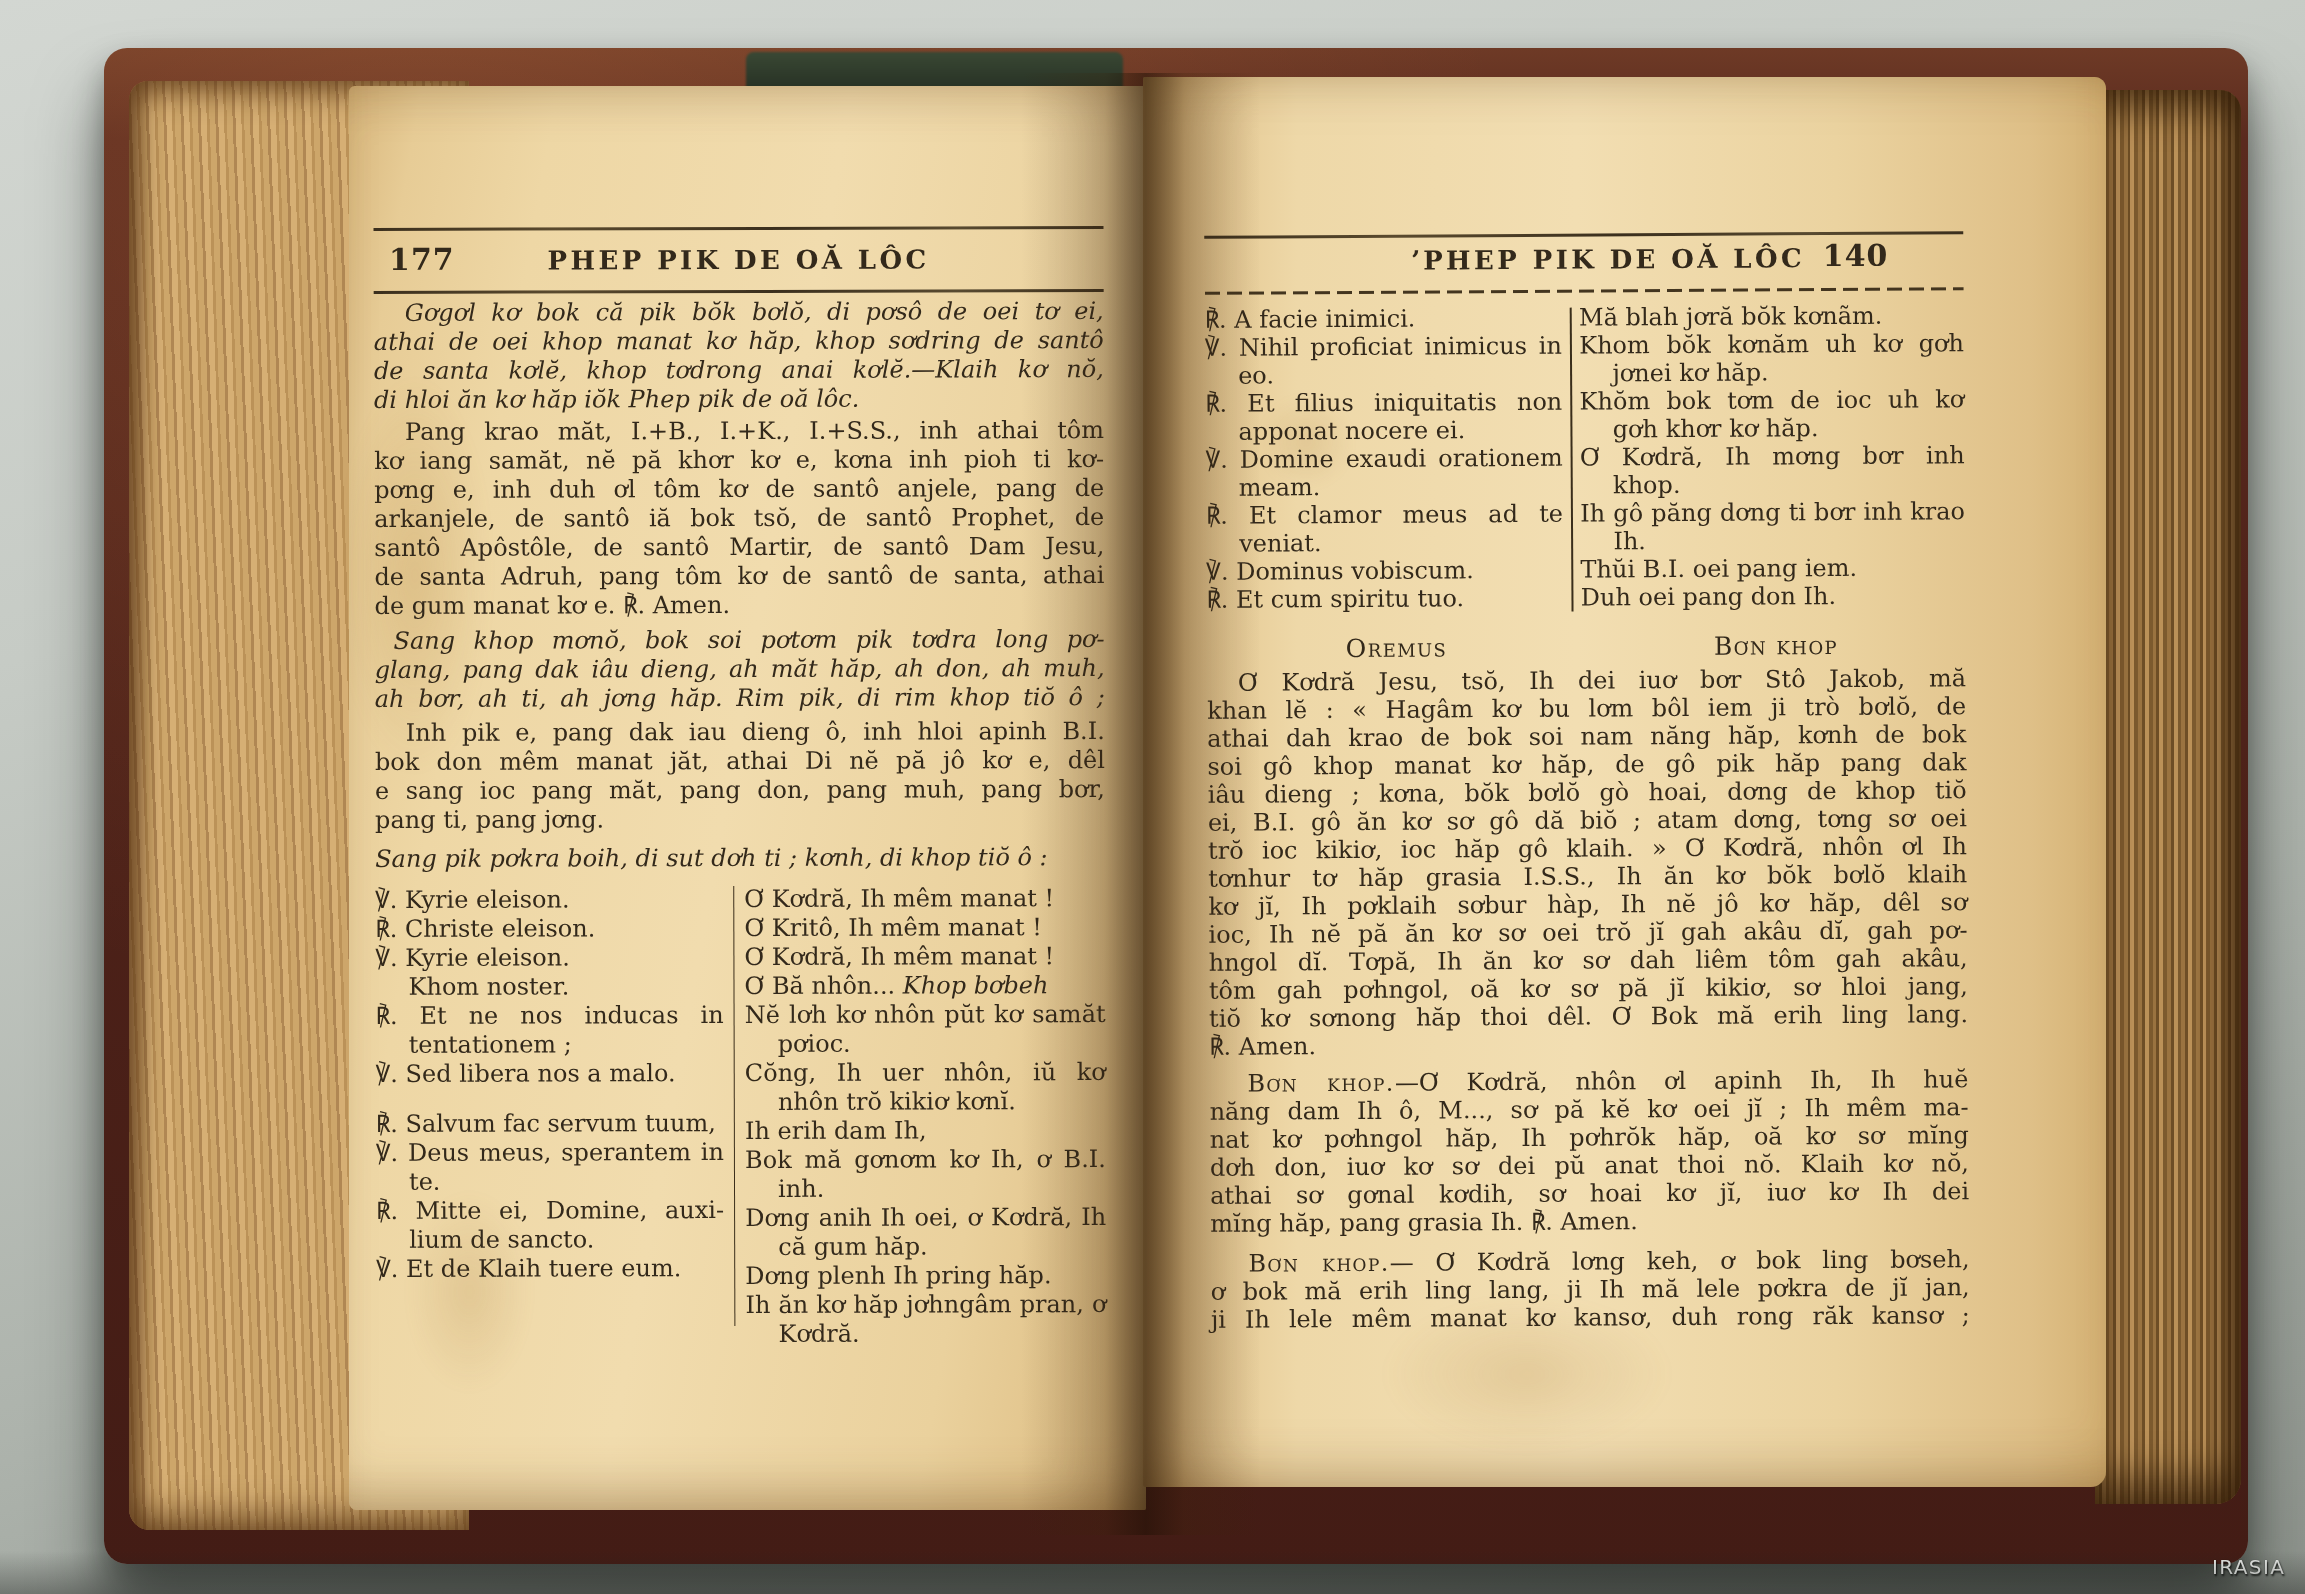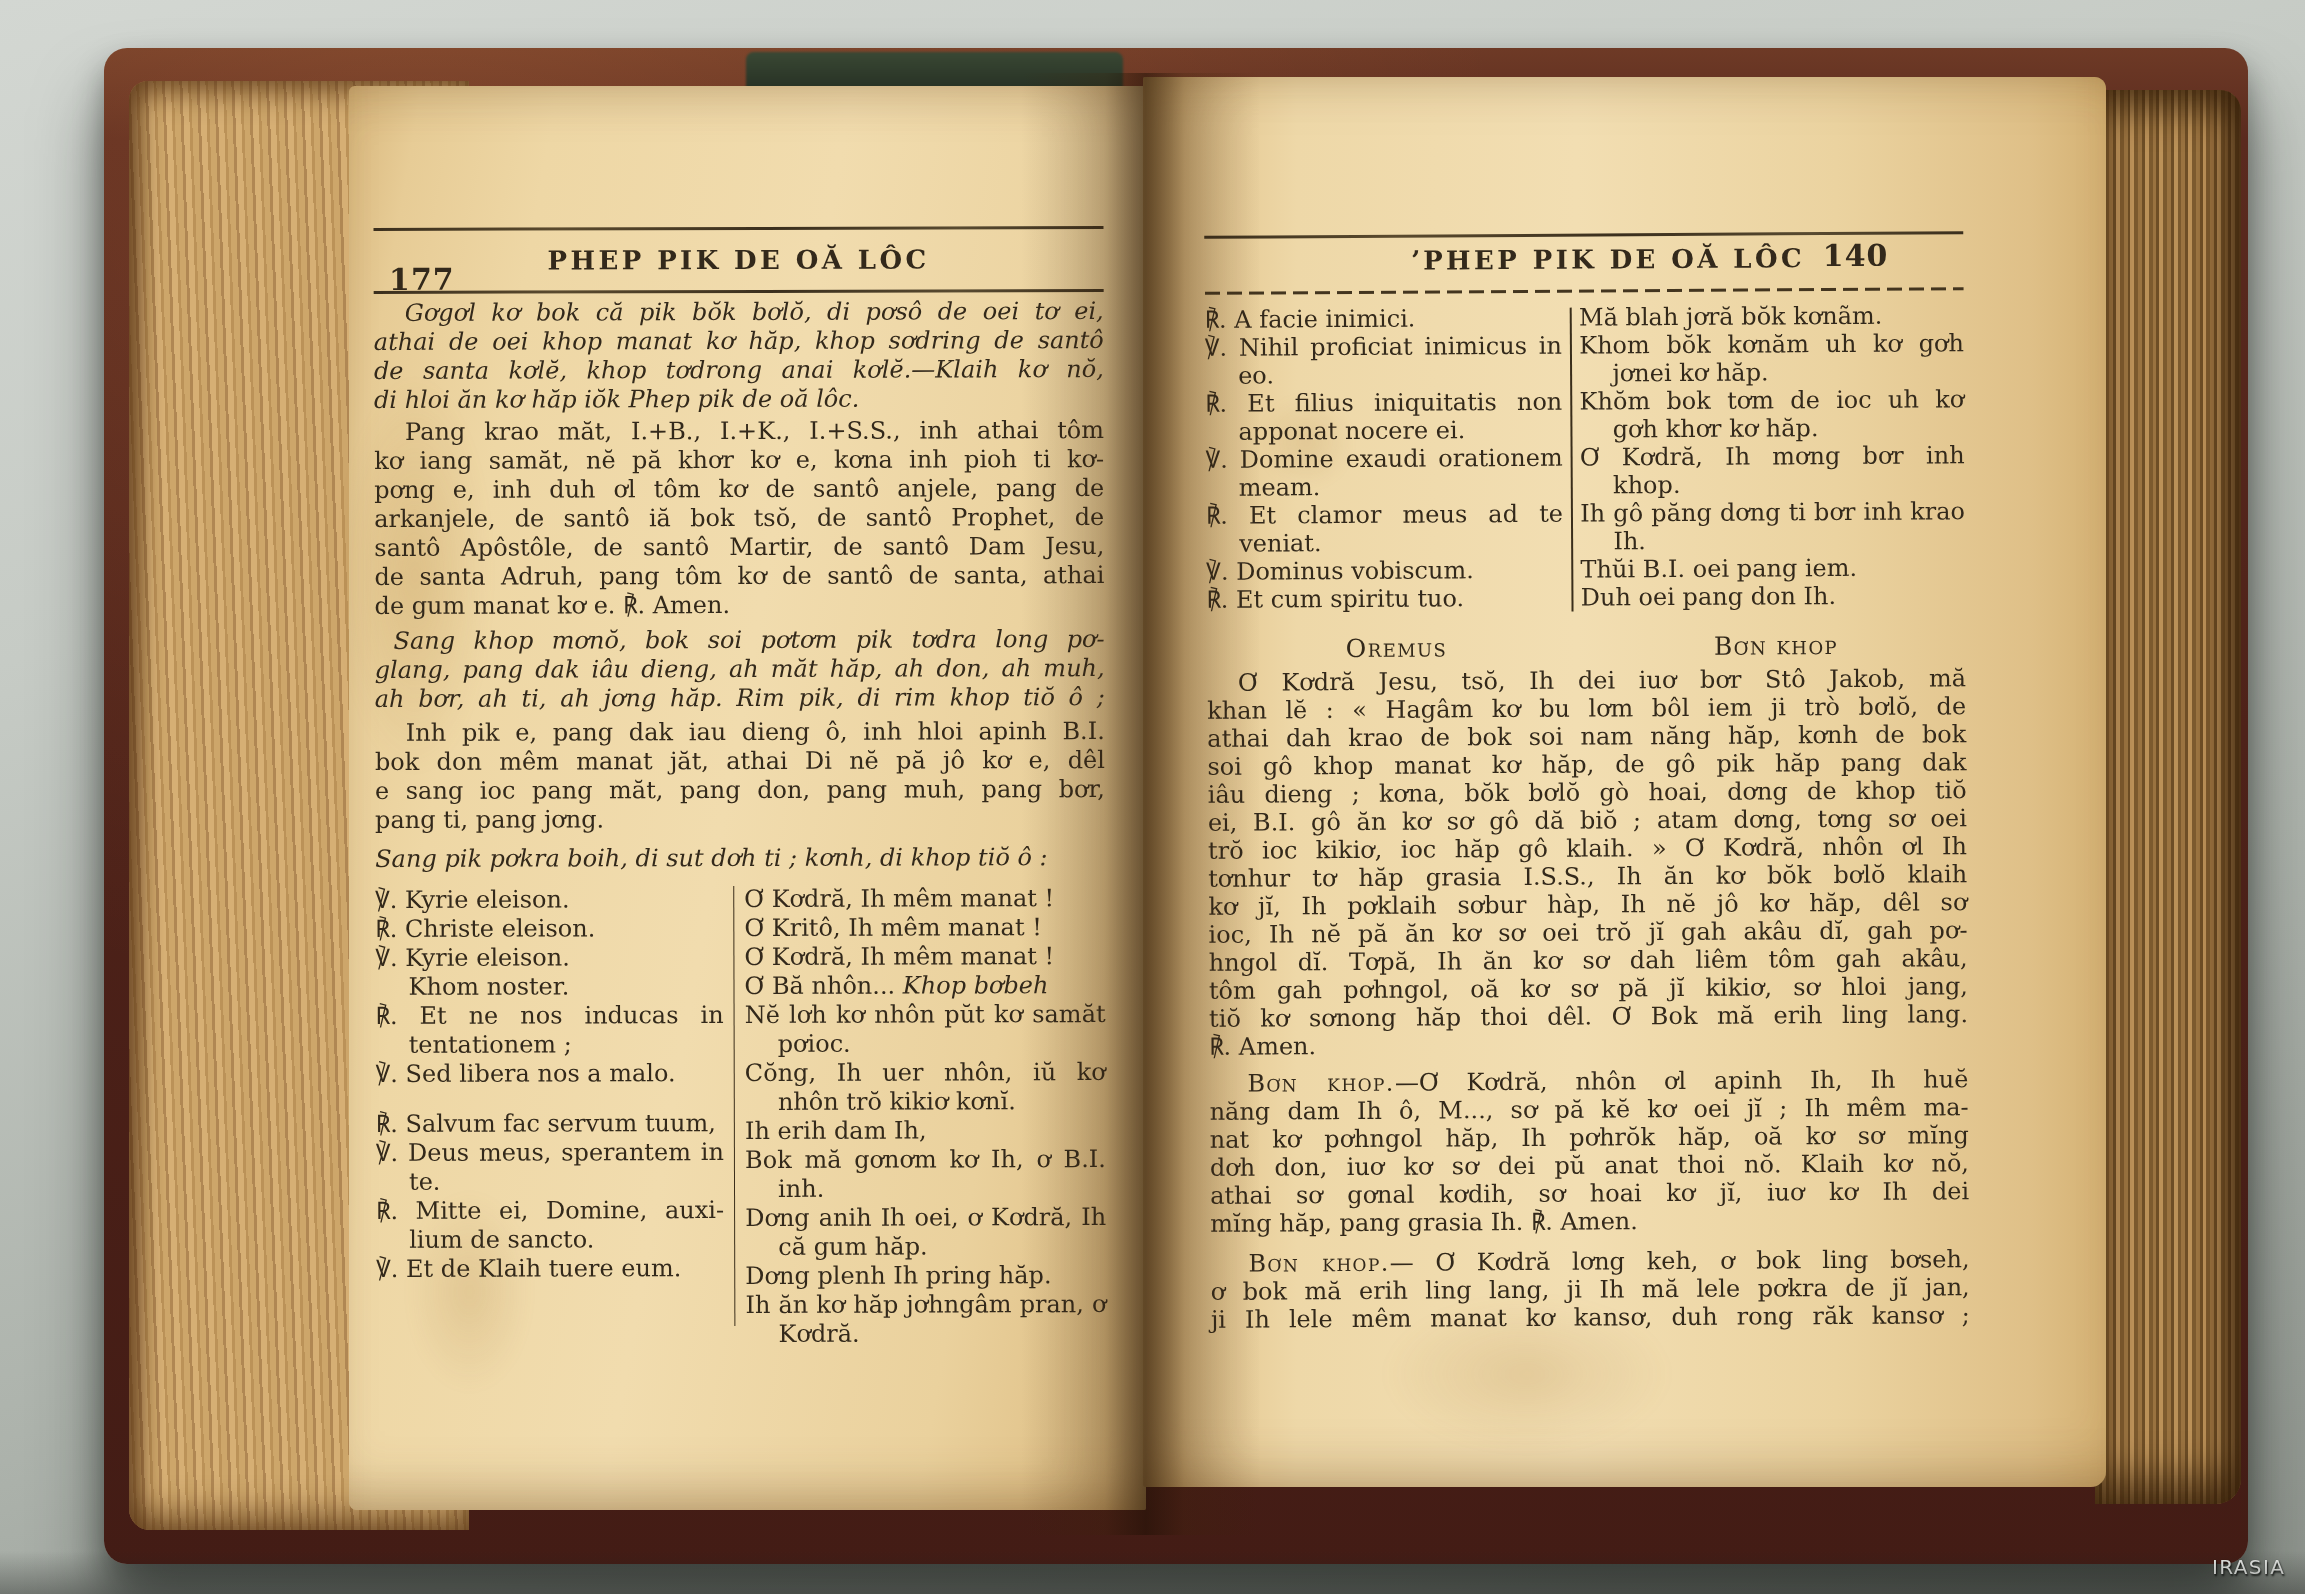--- a/index.html
+++ b/index.html
@@ -44,21 +44,21 @@
   .rp-content{position:absolute;left:62px;top:0;width:759px;height:100%;transform:rotate(-0.35deg);transform-origin:40% 20%;
     font-size:24px;line-height:28px;}
   .rule{position:absolute;left:0;width:100%;height:2.9px;
     background:linear-gradient(90deg,#3b2f1d 0%,#5a4a2e 25%,#3b2f1d 55%,#584a30 80%,#3b2f1d 100%);}
   .rule-dashed{background:repeating-linear-gradient(90deg,#43351f 0 15.4px,rgba(67,53,31,0) 15.4px 22px);}
   #lp-rule1{top:141px;} #lp-rule2{top:204px;}
   #rp-rule1{top:157px;} #rp-rule2{top:213px;}
   .head-row{position:absolute;left:0;width:100%;height:48px;}
   .lp-head{top:150px;} .rp-head{top:163px;}
   .pagenum{font-size:30px;letter-spacing:1px;font-weight:bold;}
-  .pn-l{position:absolute;left:15.4px;top:7.7px;margin-top:20px;}
+  .pn-l{position:absolute;left:15.4px;top:7.7px;}
   .pn-r{position:absolute;right:75px;top:3.8px;}
   .running-title{position:absolute;left:0;right:0;text-align:center;top:9.6px;
     font-size:26px;font-weight:bold;letter-spacing:3.4px;}
   .rt-r{padding-left:48px;top:5.8px;}
   .lp-flow{position:absolute;top:212px;left:0;width:100%;}
   .rp-flow{position:absolute;top:227px;left:0;width:100%;}
   .ln{display:block;}
   .jl{text-align:justify;text-align-last:justify;}
   .italic{font-style:italic;}
   .ind{text-indent:31px;} .ind-sm{text-indent:19px;} .ind-lg{text-indent:38px;}

